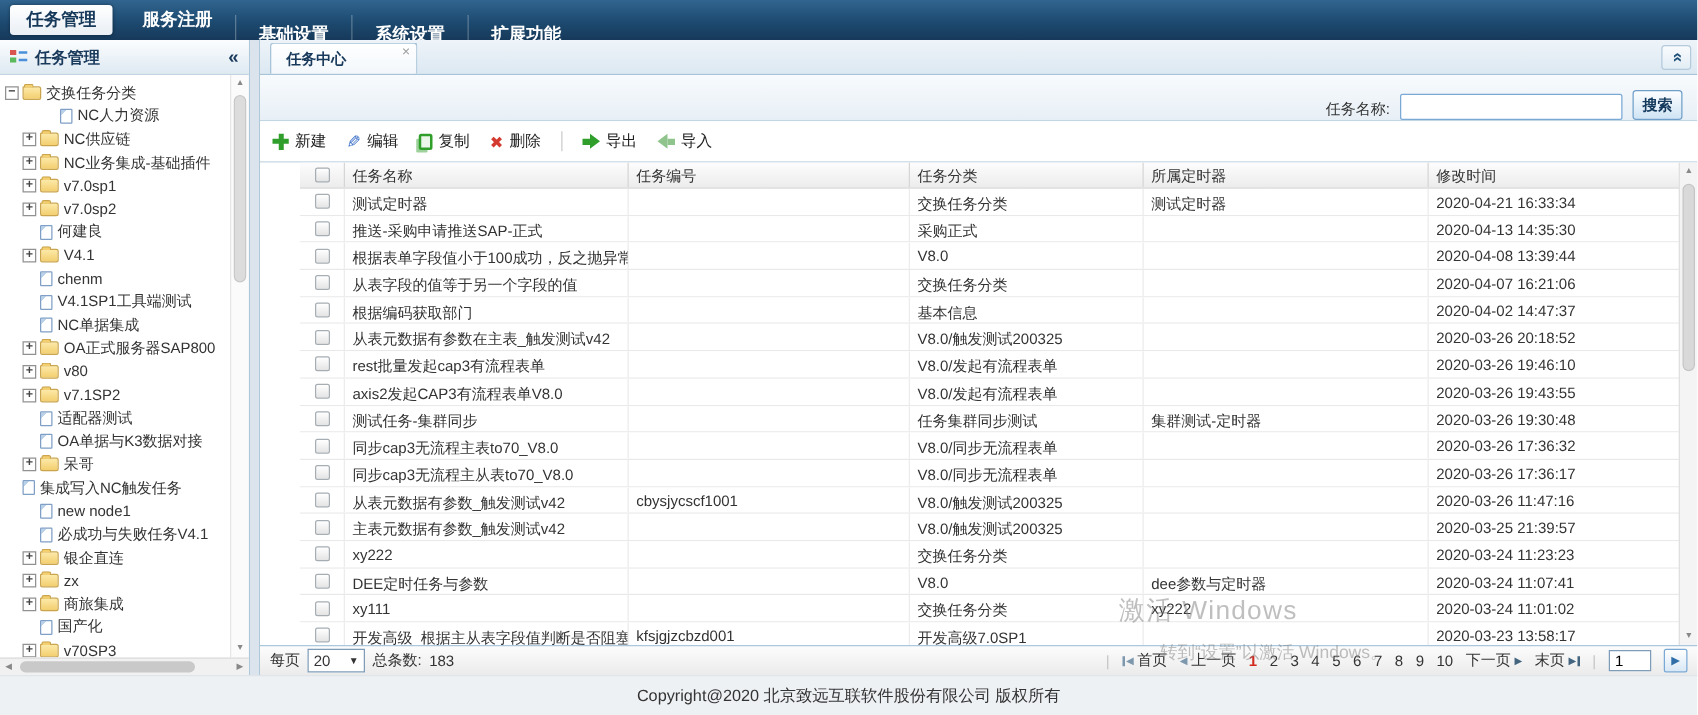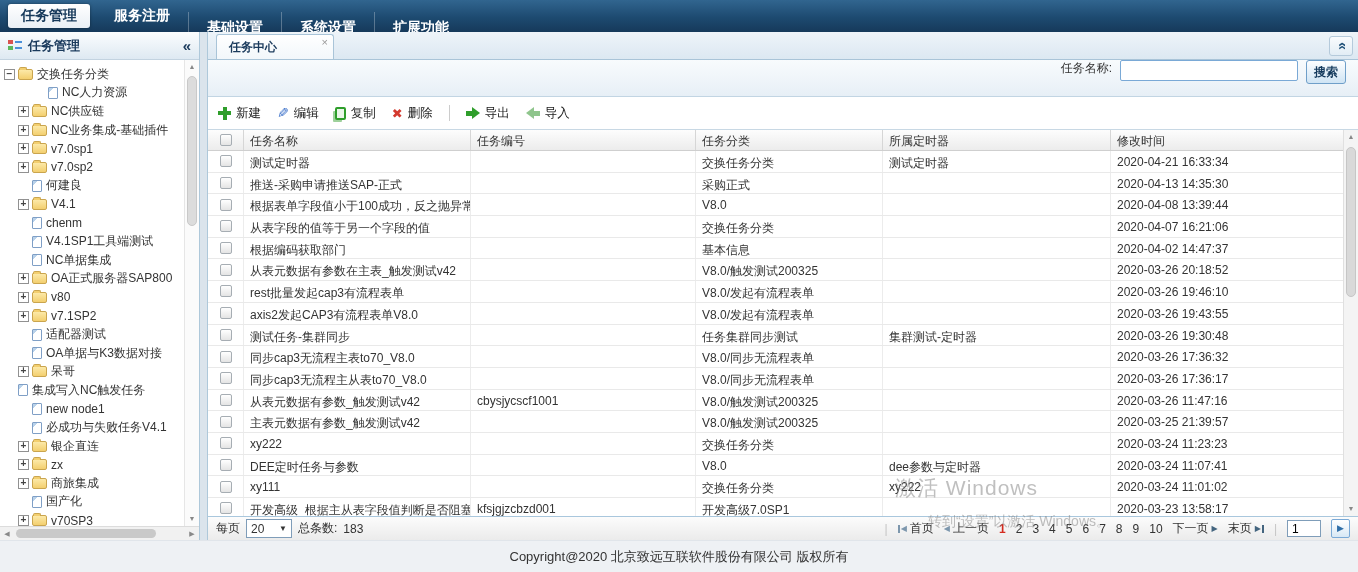--- a/index.html
+++ b/index.html
@@ -48,42 +48,42 @@
   .tree-hthumb{position:absolute;left:16px;top:2px;bottom:2px;width:140px;background:#c9c9c9;border-radius:5px;cursor:pointer;}
 
   
   .tabbar{height:28px;flex:0 0 28px;background:linear-gradient(#eef4f9,#dce8f2);border-bottom:1px solid #a9c4d8;display:flex;align-items:flex-end;}
   .tab{position:relative;width:118px;height:25px;margin-left:8px;background:linear-gradient(#ffffff,#f2f7fb);border:1px solid #a9c4d8;border-bottom:none;border-radius:3px 3px 0 0;display:flex;align-items:center;padding-left:12px;font-size:12px;font-weight:bold;color:#1a3a5c;cursor:pointer;}
   .tab-close{position:absolute;top:1px;right:5px;font-size:11px;color:#999;font-weight:normal;cursor:pointer;}
   .chevrons-btn{margin-left:auto;margin-right:5px;margin-bottom:3px;width:24px;height:20px;border:1px solid #b5cadb;border-radius:3px;background:linear-gradient(#f9fbfd,#e2edf5);display:flex;align-items:center;justify-content:center;cursor:pointer;}
   .chevrons-btn span{display:inline-block;transform:rotate(-90deg);color:var(--accent);font-weight:bold;font-size:14px;line-height:1;}
 
   
-  .searchrow{height:37px;flex:0 0 37px;background:linear-gradient(#f8fbfd,#e7eff6);border-bottom:1px solid #c2d5e3;display:flex;align-items:flex-start;justify-content:flex-end;gap:8px;padding-right:12px;font-size:12px;}
+  .searchrow{height:37px;flex:0 0 37px;background:linear-gradient(#f8fbfd,#e7eff6);border-bottom:1px solid #c2d5e3;display:flex;align-items:flex-end;justify-content:flex-end;gap:8px;padding-right:12px;font-size:12px;}
   .search-input{width:178px;height:21px;border:1px solid #7aa9d6;border-radius:2px;padding:0 4px;font-size:12px;outline:none;}
   .search-btn{height:24px;padding:0 7px;border:1px solid #6f9fc9;border-radius:3px;background:linear-gradient(#fdfeff,#cfe4f4);font-size:12px;font-weight:bold;color:#13395c;cursor:pointer;}
 
   
   .toolbar{height:33px;flex:0 0 33px;background:#fff;border-bottom:1px solid #c8d8e4;display:flex;align-items:center;padding-left:10px;gap:16px;}
   .tb-btn{display:flex;align-items:center;gap:5px;font-size:12.5px;color:#222;cursor:pointer;}
   .tb-divider{width:1px;height:16px;background:#ccc;}
   .ico-plus{width:13px;height:13px;background-image:linear-gradient(var(--toolbar-green),var(--toolbar-green)),linear-gradient(var(--toolbar-green),var(--toolbar-green));background-size:13px 4px,4px 13px;background-position:center,center;background-repeat:no-repeat;}
   .ico-pencil{font-size:14px;color:var(--toolbar-blue);display:inline-block;transform:scaleX(-1);line-height:1;}
   .ico-copy{width:11px;height:13px;background:#eaf6e9;border:2px solid var(--toolbar-green);border-radius:2px;box-shadow:-3px 3px 0 -1px #9ed19b;}
   .ico-delete{font-size:13px;font-weight:bold;color:var(--toolbar-red);line-height:1;}
   .ico-arrow{display:inline-flex;align-items:center;}
   .ico-arrow .bar{width:6px;height:5px;}
   .ico-arrow .tri{width:0;height:0;border-top:6px solid transparent;border-bottom:6px solid transparent;}
   .arrow-export .bar{background:var(--toolbar-green);}
   .arrow-export .tri{border-left:8px solid var(--toolbar-green);}
   .arrow-import .tri{border-right:8px solid #8fc58c;}
   .arrow-import .bar{background:#8fc58c;}
 
   
-  .grid{flex:1;position:relative;overflow:hidden;min-height:0;}
+  .grid{flex:1;position:relative;overflow:hidden;min-height:0;margin-left:32px;}
   .grid-header{display:flex;height:21px;background:linear-gradient(#fdfdfd,#ececec);border-bottom:1px solid #cfcfcf;}
   .grid-header .cell{font-size:12px;color:#333;border-right:1px solid #d6d6d6;padding:3px 6px;white-space:nowrap;overflow:hidden;}
   .grid-row{display:flex;height:21.7px;border-bottom:1px solid #e9e9e9;background:#fff;cursor:pointer;}
   .grid-row .cell{font-size:12px;color:#333;border-right:1px solid #ececec;padding:4px 6px;white-space:nowrap;overflow:hidden;}
   .col-check{width:36px;flex:0 0 36px;display:flex;align-items:center;justify-content:center;padding:0!important;}
   .col-name{width:227px;flex:0 0 227px;}
   .col-code{width:225px;flex:0 0 225px;}
   .col-cat{width:187px;flex:0 0 187px;}
   .col-timer{width:228px;flex:0 0 228px;}
   .col-time{flex:1;}

